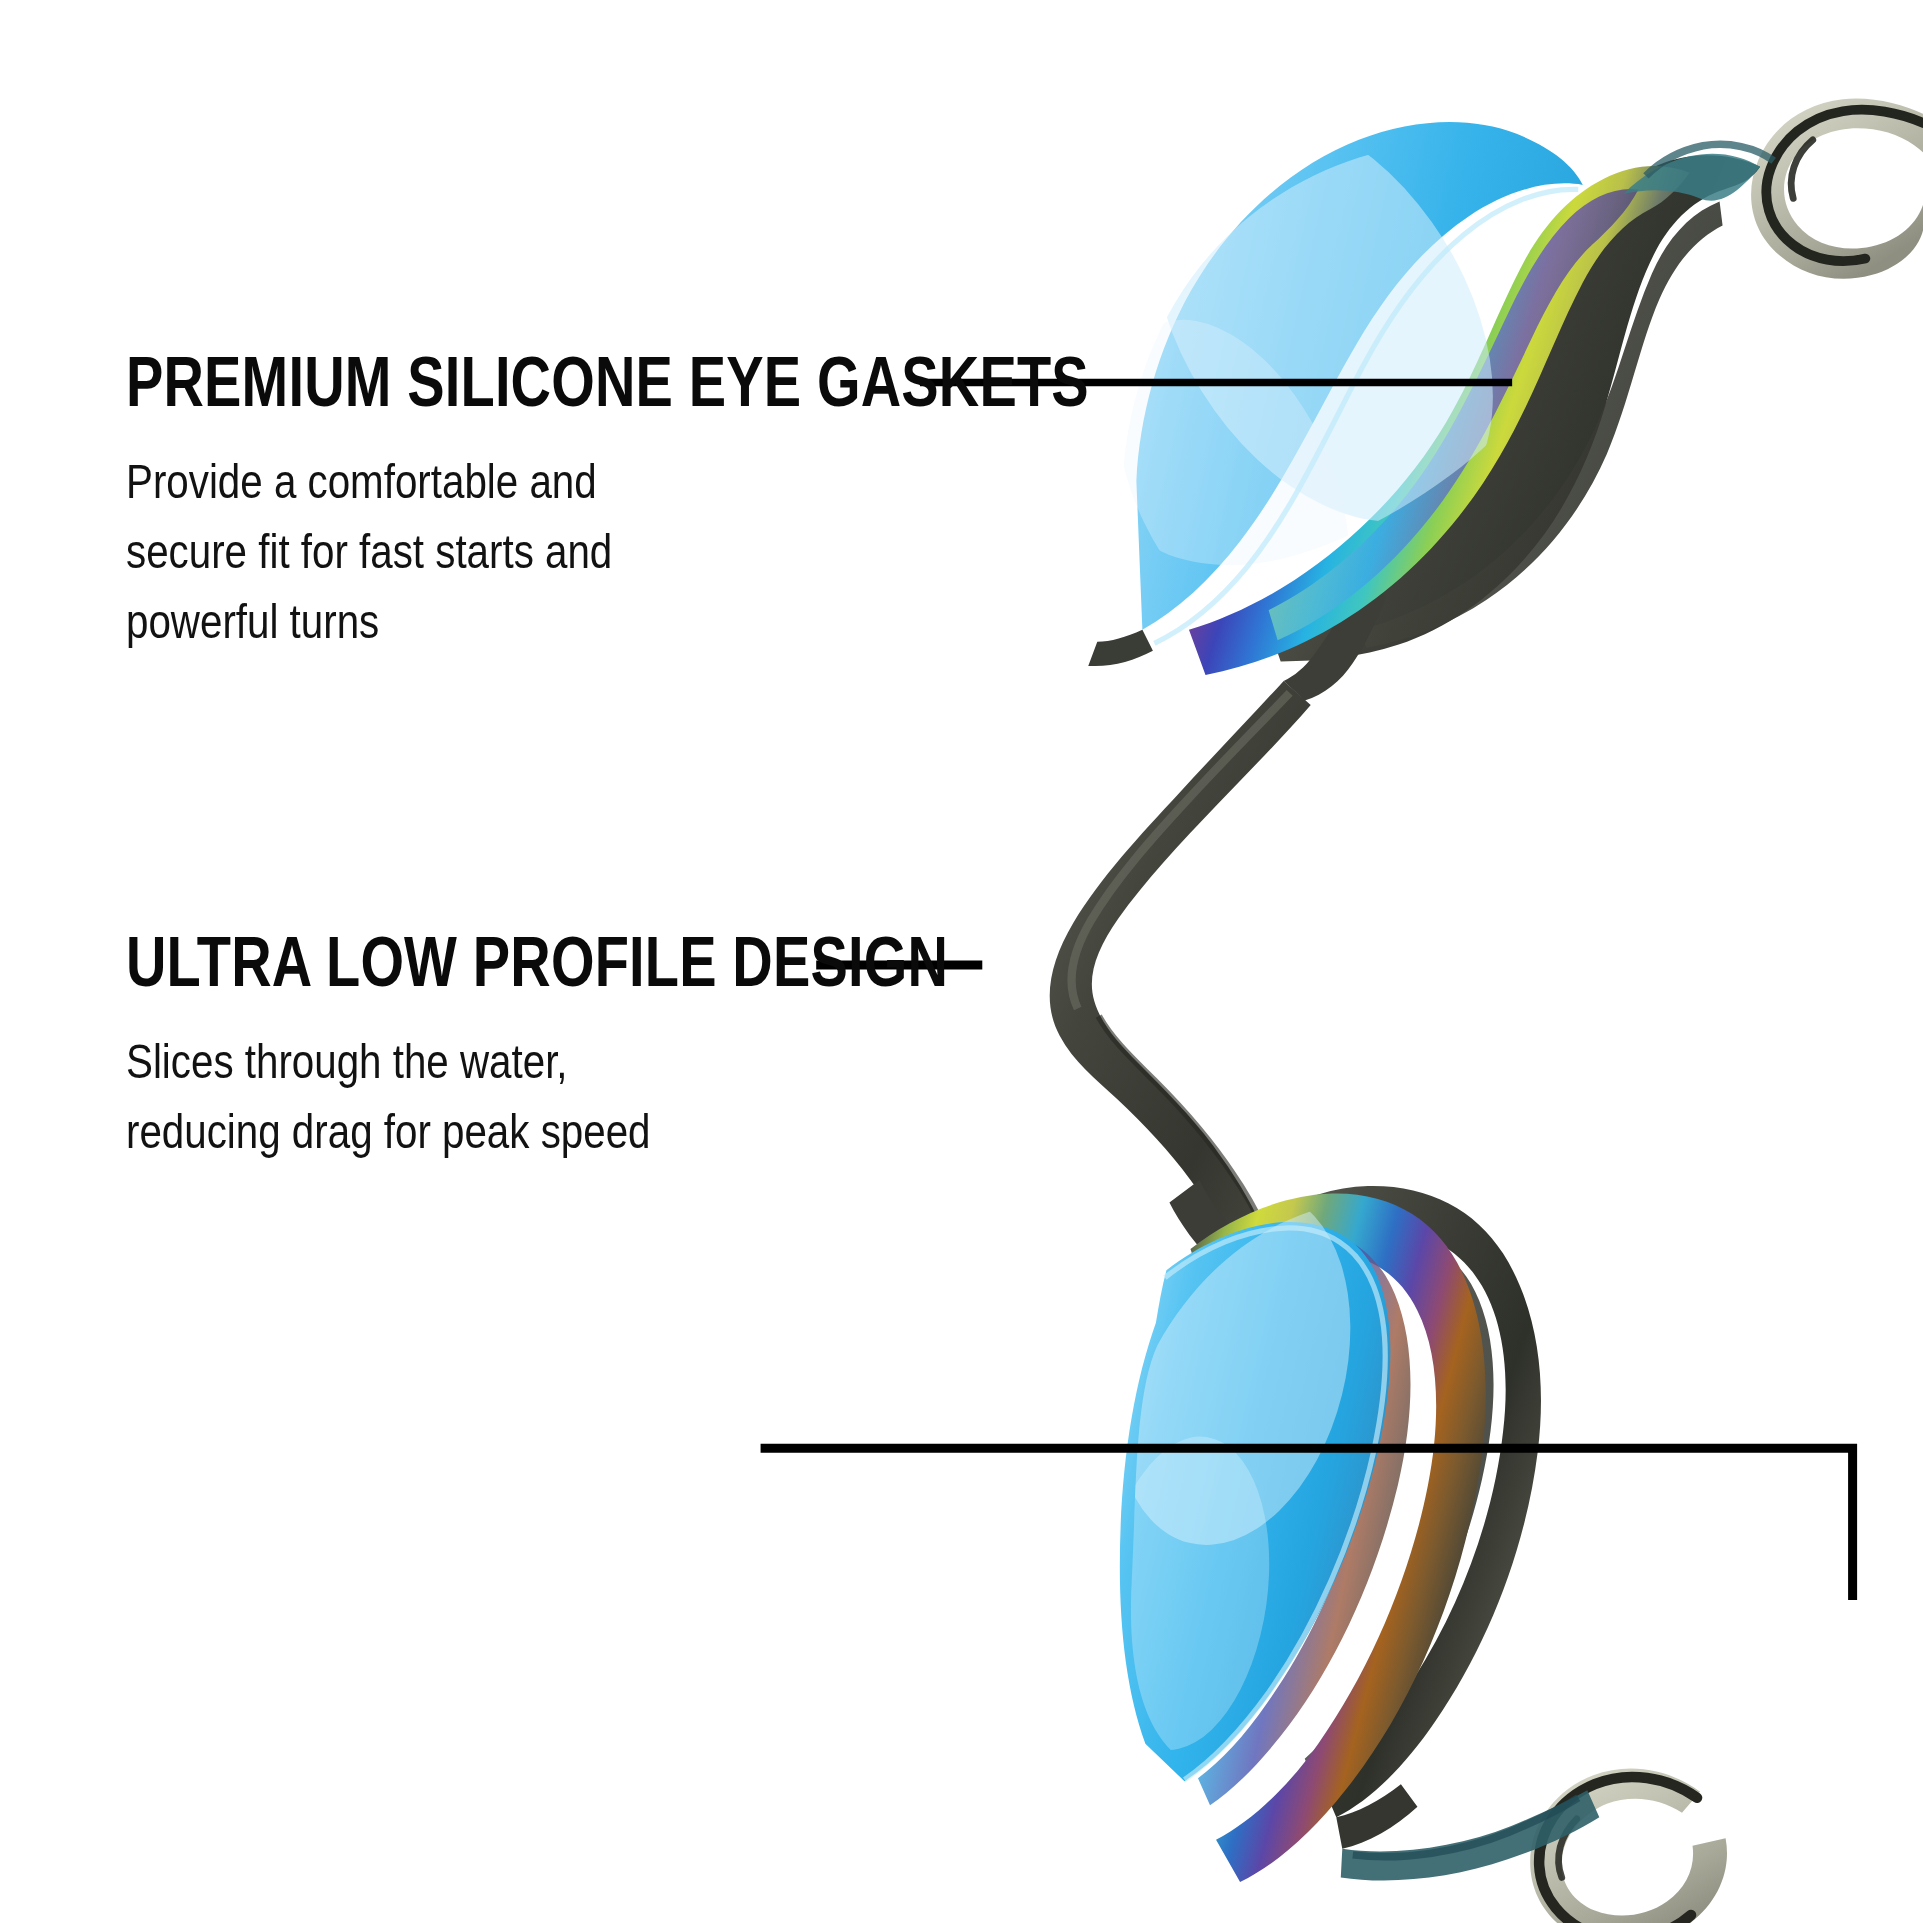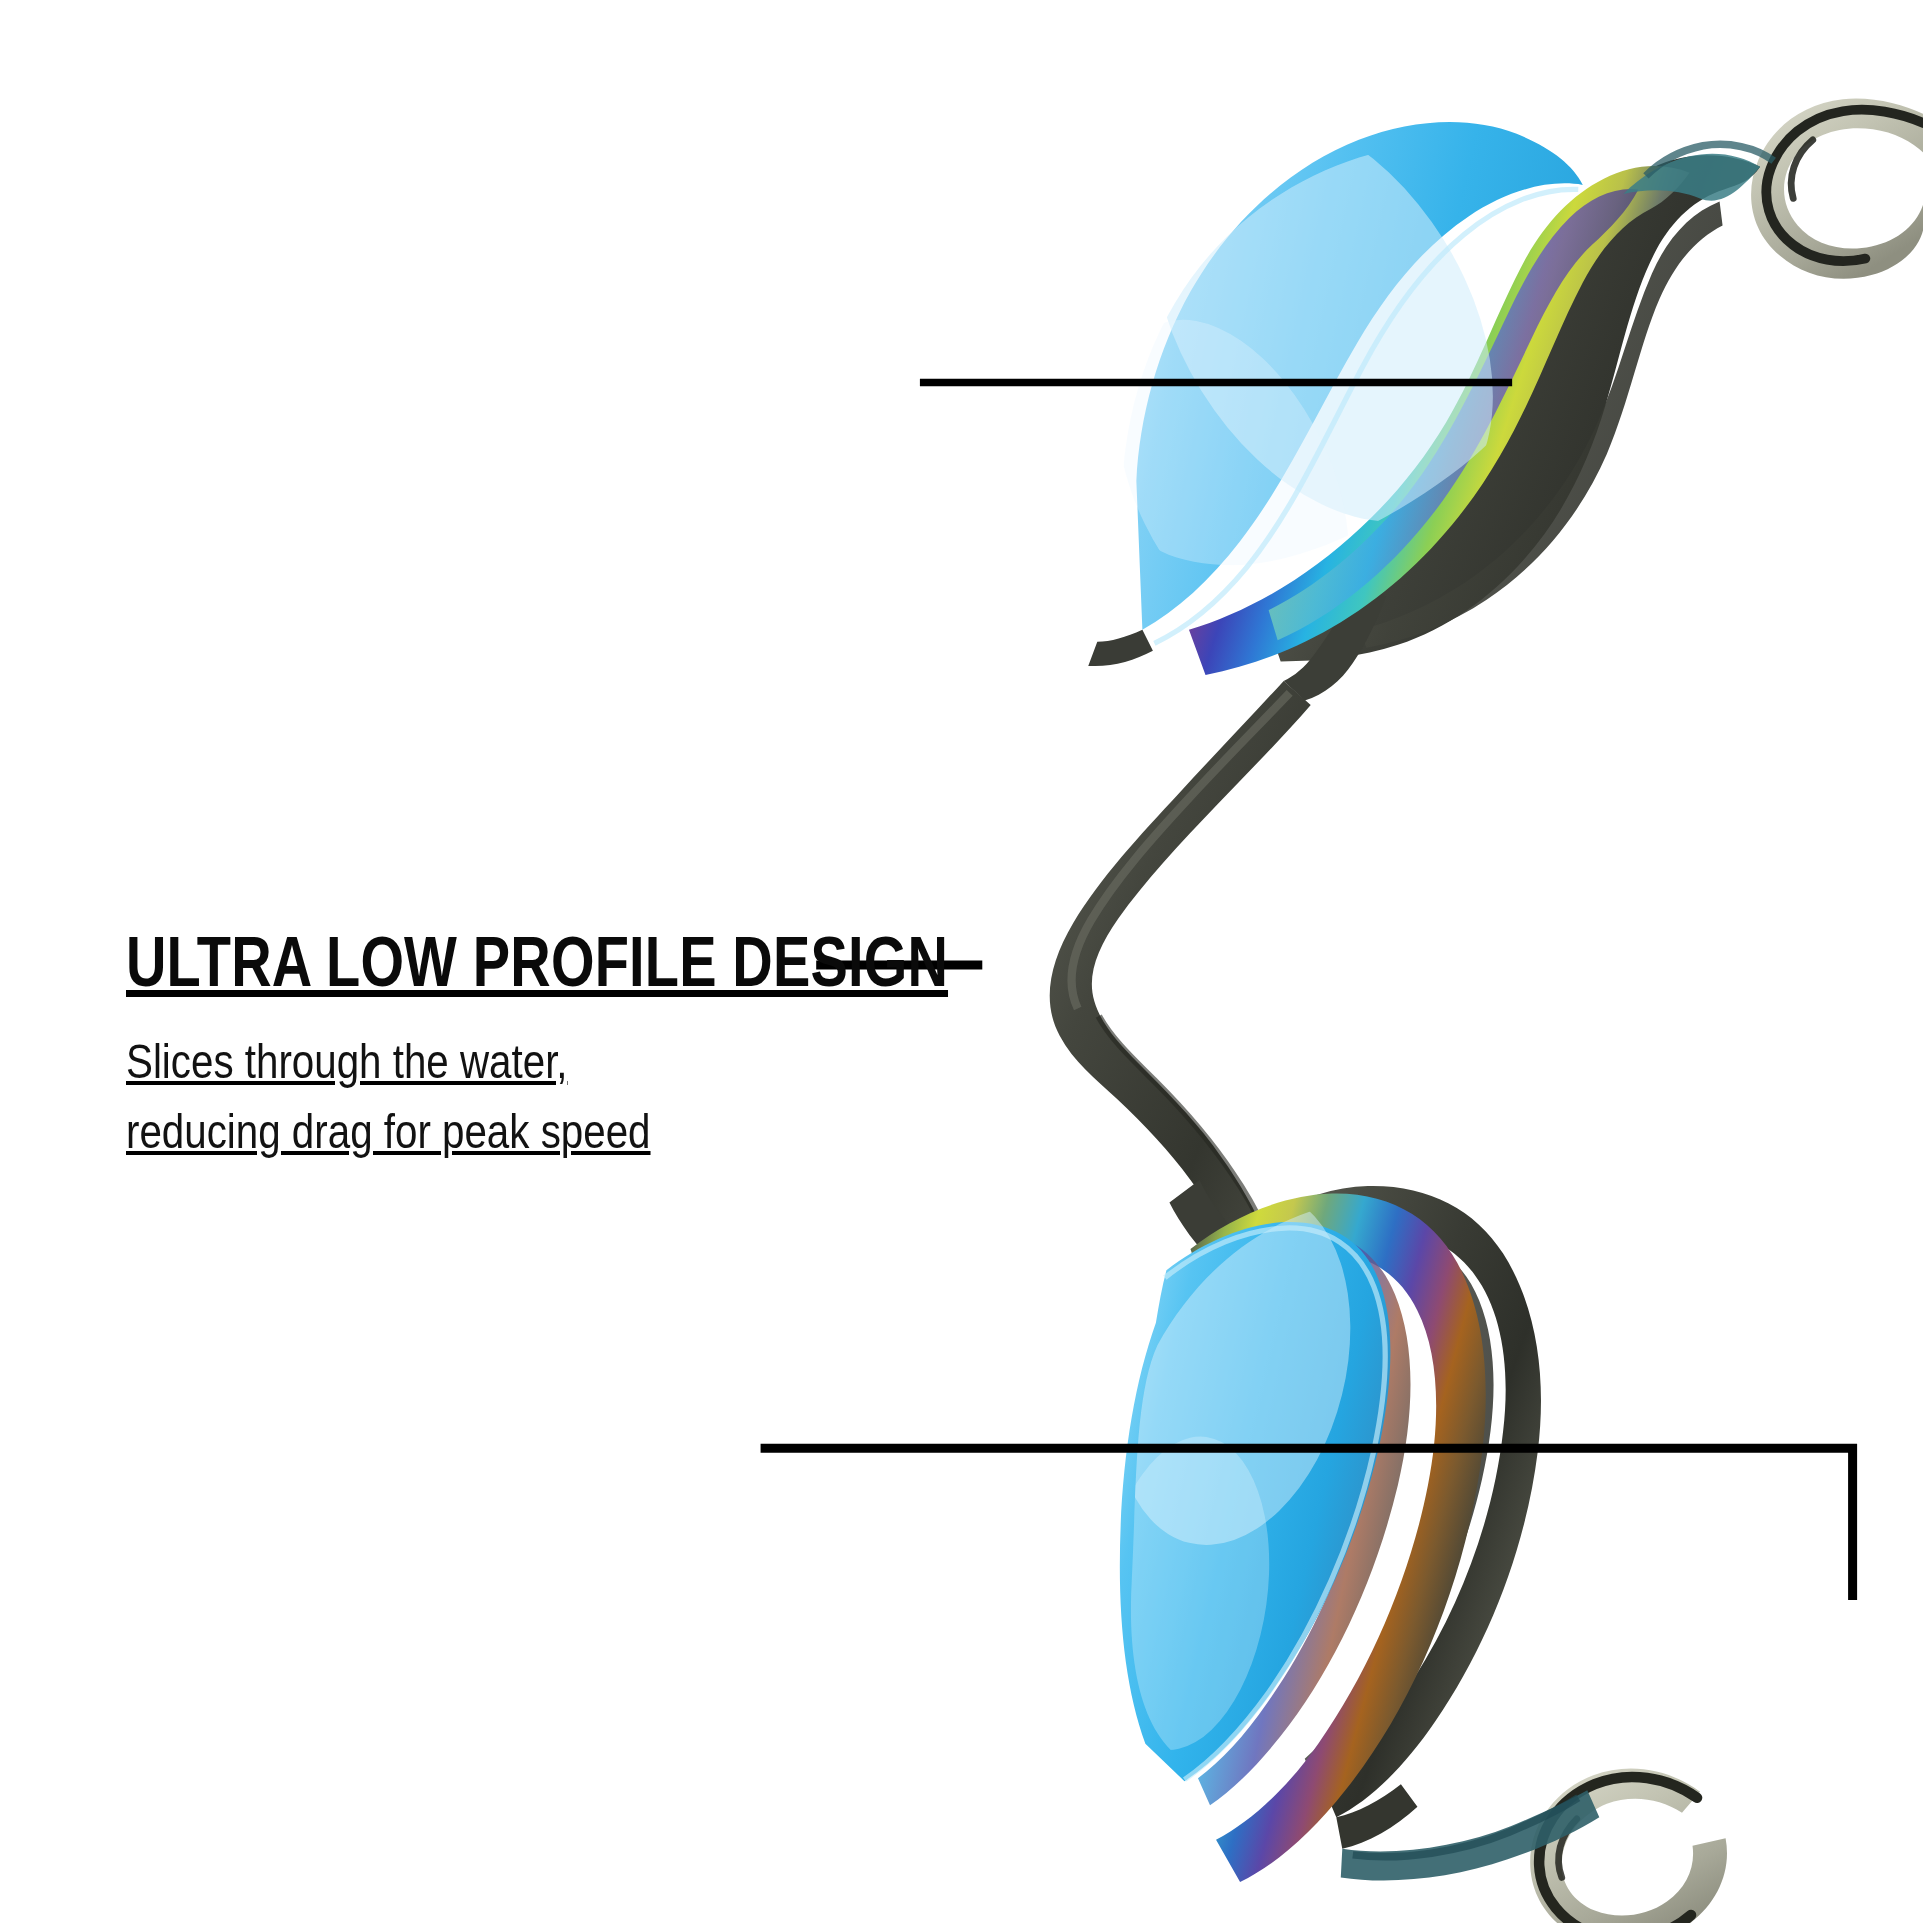--- a/index.html
+++ b/index.html
@@ -64,21 +64,21 @@
     color: #121212;
     margin: 0;
     white-space: pre-line;
     transform: scaleX(0.84);
     transform-origin: left top;
   }
 
   #block-1 { top: 350px; }
   #block-1 .feature-body { margin-top: 33px; }
 
-  #block-2 { top: 930px; text-decoration: underline; }
+  #block-2 { top: 930px; }
   #block-2 .feature-body { margin-top: 33px; }
 
   #block-3 { top: 1417px; }
   #block-3 .feature-body { margin-top: 33px; }
 </style>
 </head>
 <body>
 
 <div id="infographic">
 
@@ -473,20 +473,26 @@
                C2046,2422 2078,2406 2100,2392" fill="none" stroke="#1f4a54" stroke-width="10" opacity="0.7"></path>
     </g>
   </svg>
 
   <svg id="callout-lines" viewBox="0 0 2560 2560" aria-hidden="true">
     <line x1="1224" y1="509" x2="2012" y2="509" stroke="#000000" stroke-width="10"></line>
     <line x1="1086" y1="1284" x2="1307" y2="1284" stroke="#000000" stroke-width="12"></line>
     <polyline points="1012,1927 2465,1927 2465,2129" fill="none" stroke="#000000" stroke-width="12"></polyline>
   </svg>
 
+  <div class="feature-block" id="block-1">
+    <h2 class="feature-heading">PREMIUM SILICONE EYE GASKETS</h2>
+    <p class="feature-body">Provide a comfortable and
+secure fit for fast starts and
+powerful turns</p>
+  </div>
 
   <div class="feature-block" id="block-2">
     <h2 class="feature-heading">ULTRA LOW PROFILE DESIGN</h2>
     <p class="feature-body">Slices through the water,
 reducing drag for peak speed</p>
   </div>
 
 
 </div>
 

